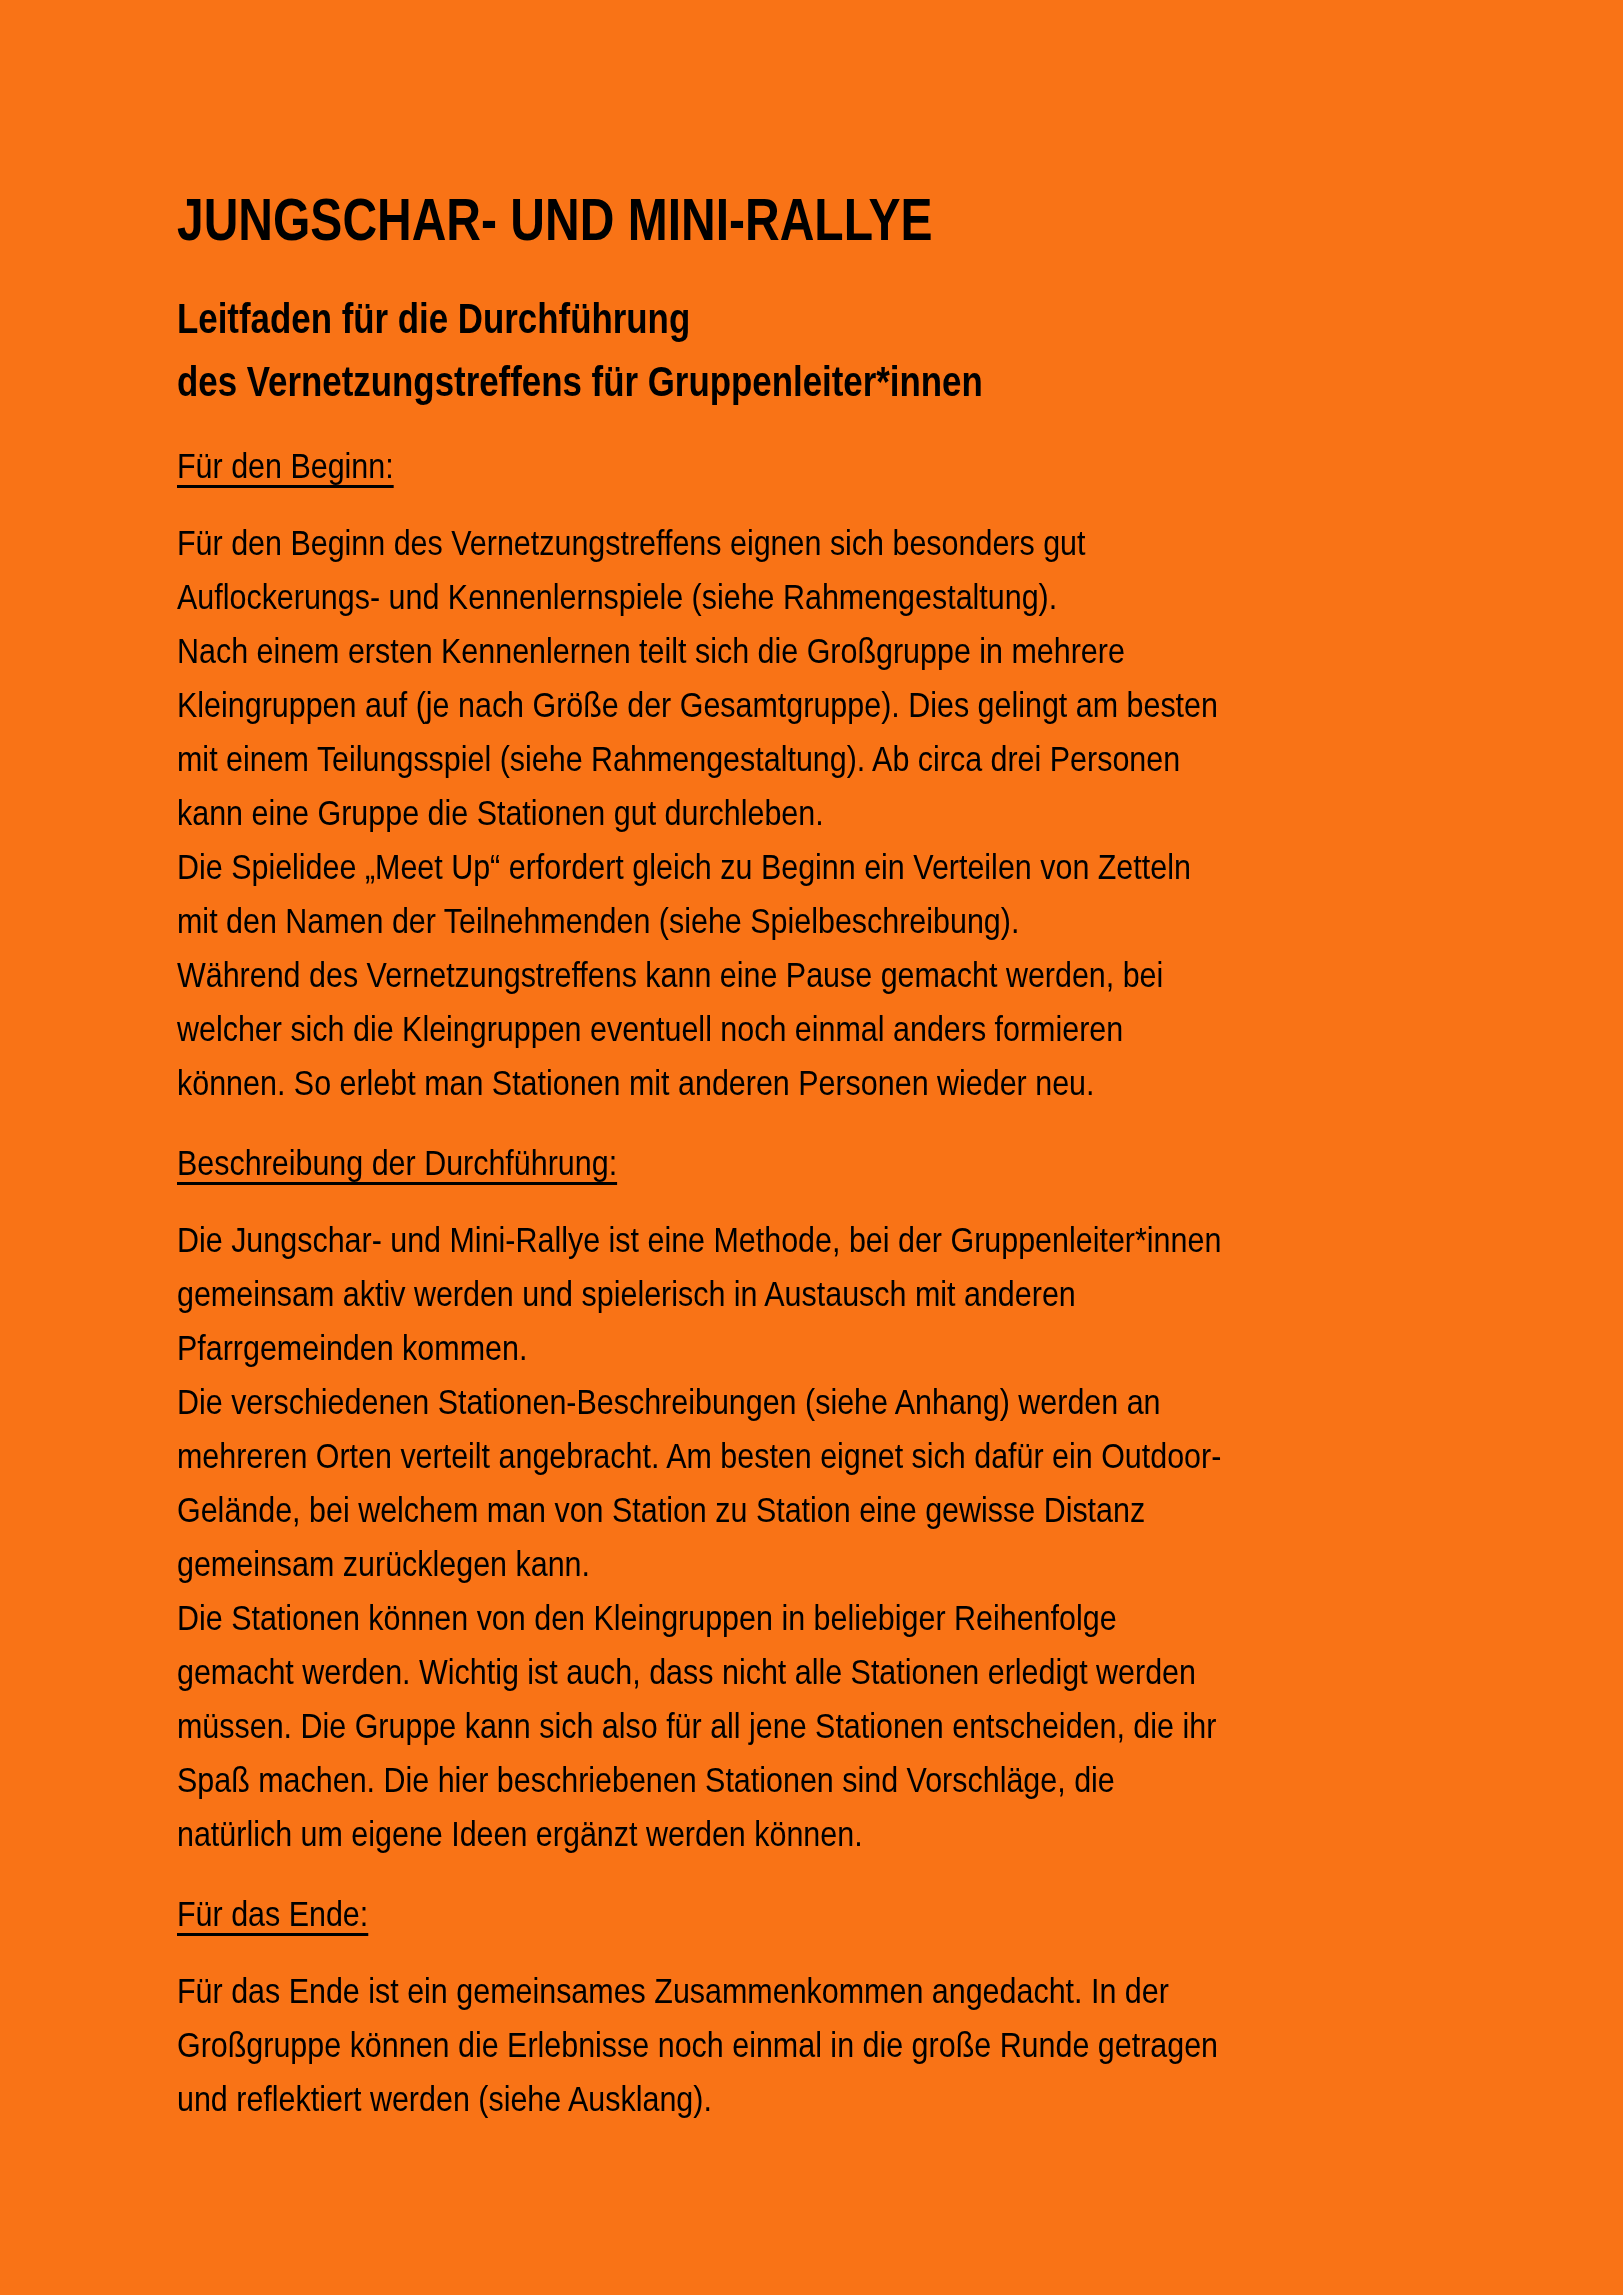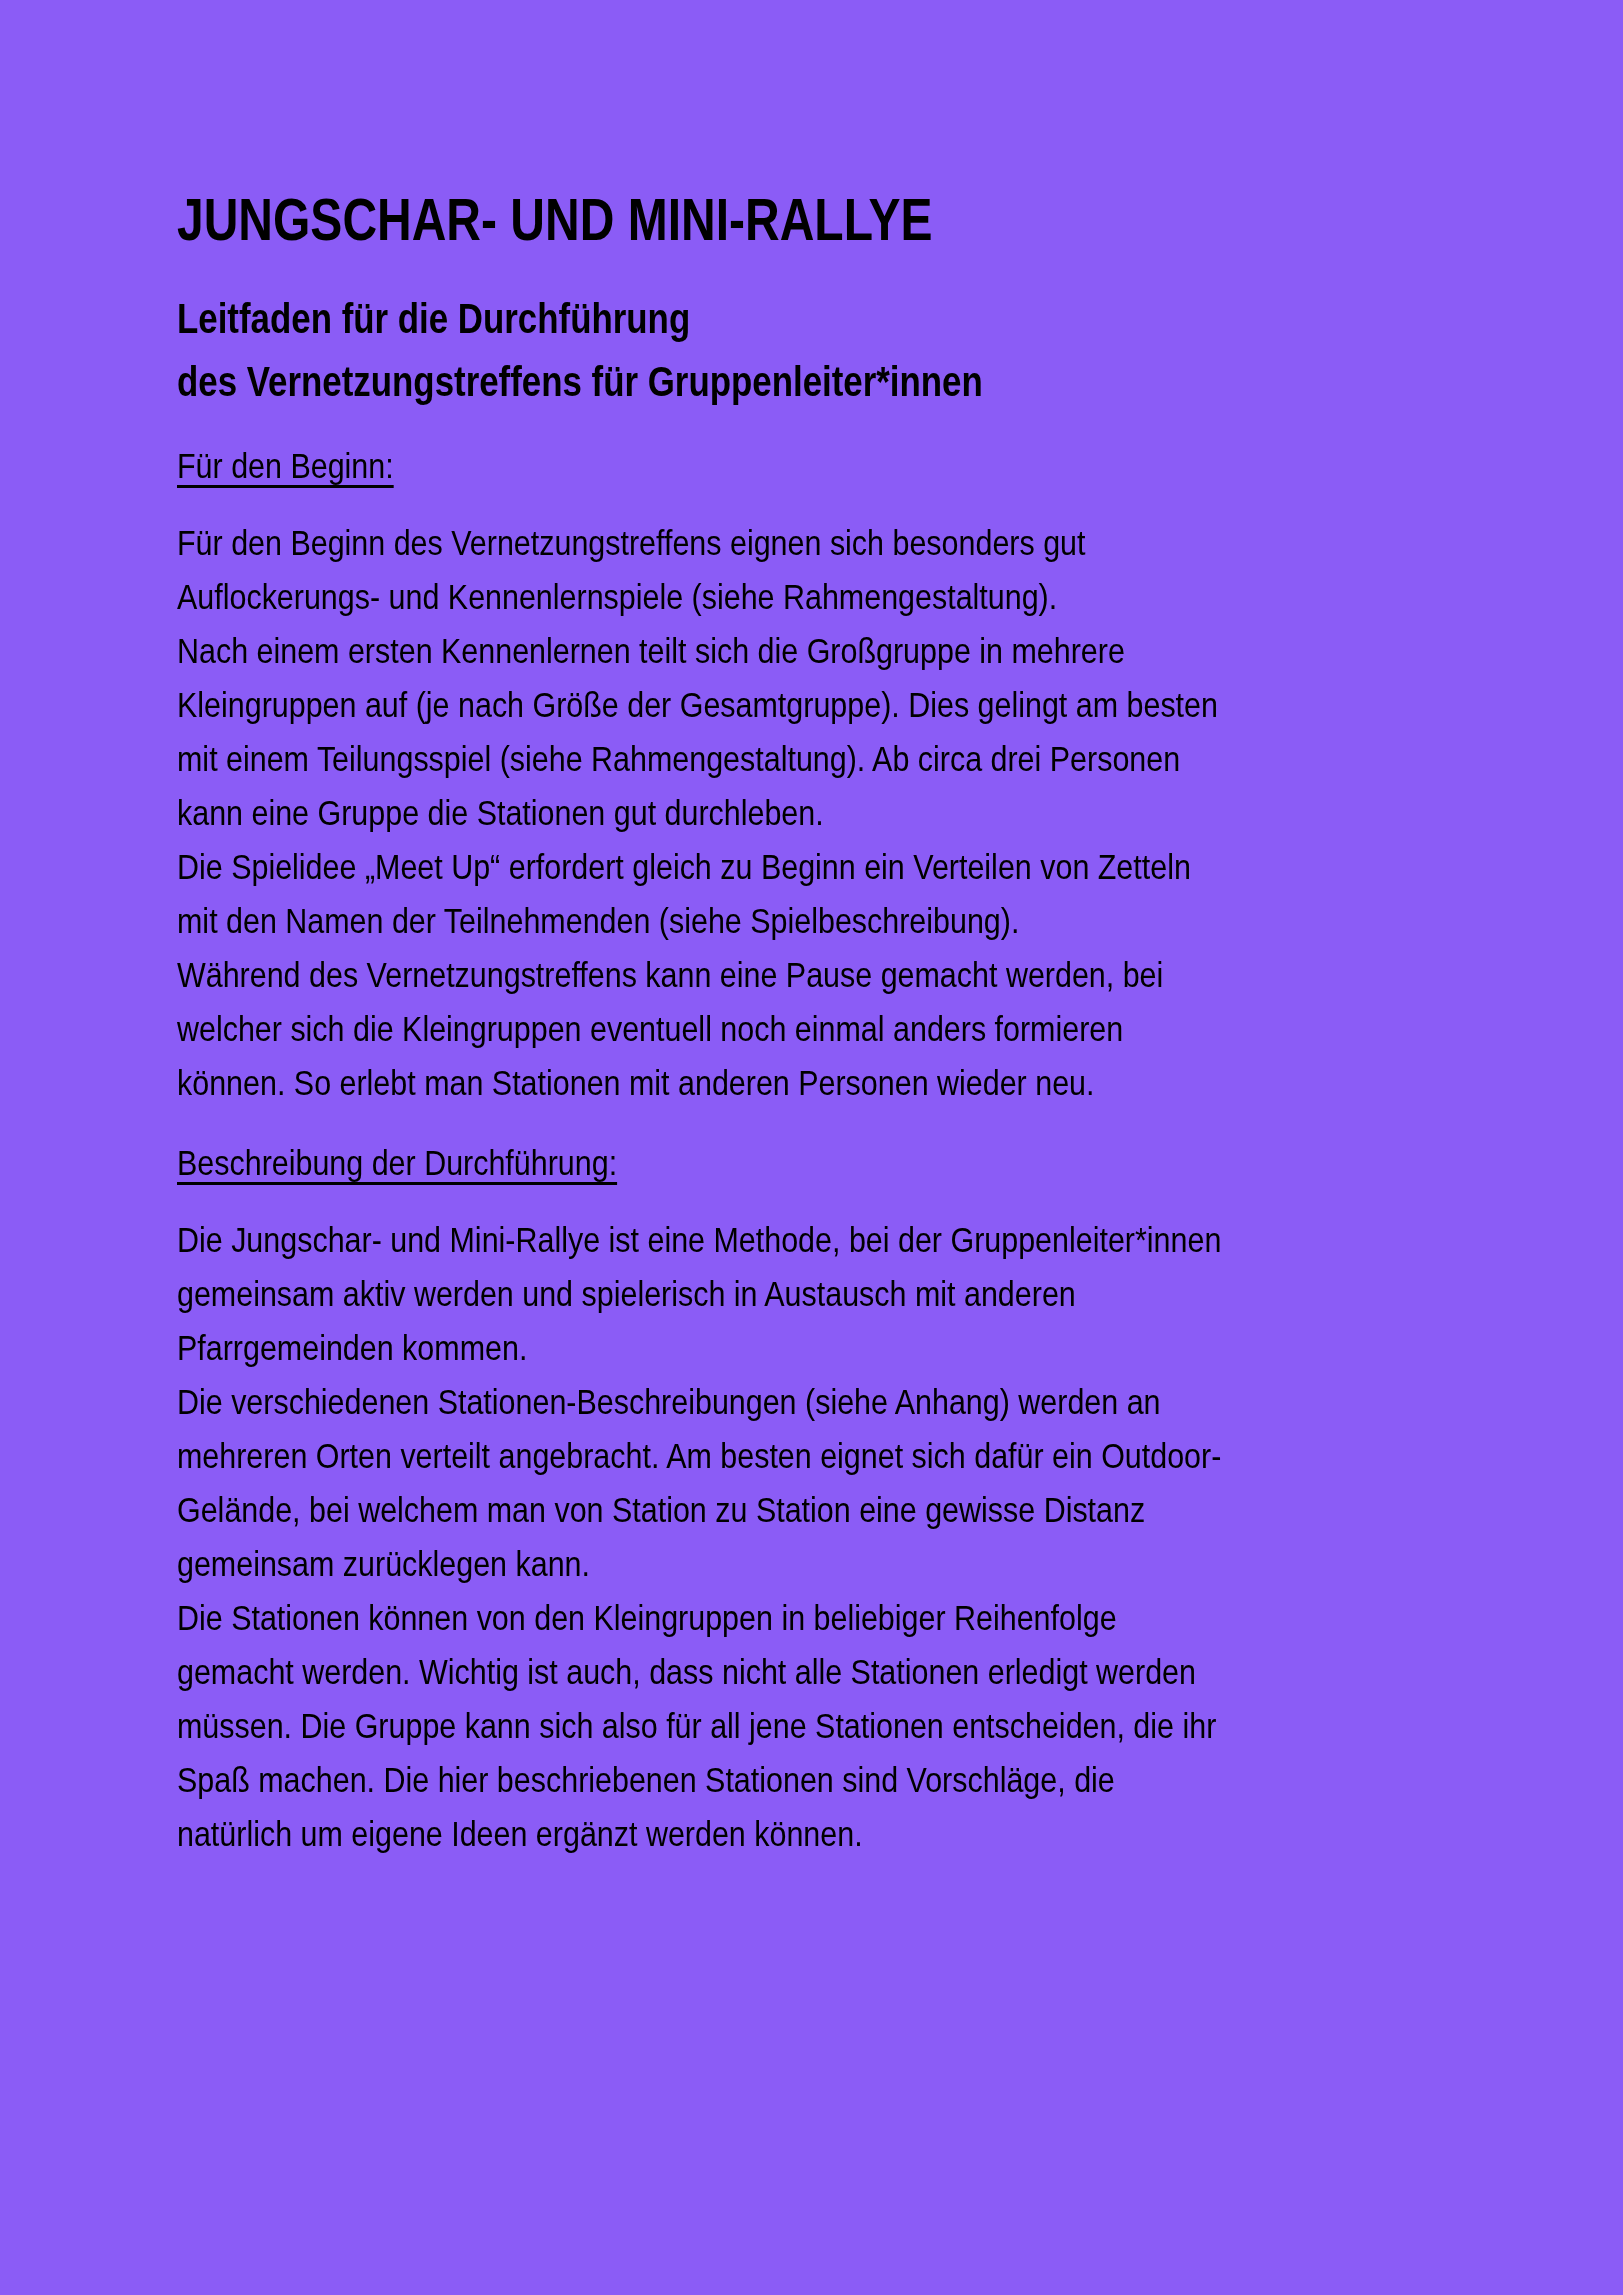--- a/index.html
+++ b/index.html
@@ -2,21 +2,21 @@
 <html style="font-size:10.5px"><head>
 <meta charset="utf-8">
 <style>
   html, body { margin: 0; padding: 0; background: #e8e8e8; }
   .page {
     position: relative;
     box-sizing: border-box;
     width: 1623px;
     height: 2295px;
     margin: 0 auto;
-    background: #8b5cf6;
+    background: #f97316;
     color: #000000;
     padding: 185px 183px 0 177px;
     overflow: hidden;
     font-family: "Liberation Sans", sans-serif;
   }
   .title {
     font-size: 60px;
     font-weight: bold;
     line-height: 69px;
     margin: 0 0 33px 0;
@@ -92,15 +92,21 @@
 mehreren Orten verteilt angebracht. Am besten eignet sich dafür ein Outdoor-
 Gelände, bei welchem man von Station zu Station eine gewisse Distanz
 gemeinsam zurücklegen kann.
 Die Stationen können von den Kleingruppen in beliebiger Reihenfolge
 gemacht werden. Wichtig ist auch, dass nicht alle Stationen erledigt werden
 müssen. Die Gruppe kann sich also für all jene Stationen entscheiden, die ihr
 Spaß machen. Die hier beschriebenen Stationen sind Vorschläge, die
 natürlich um eigene Ideen ergänzt werden können.</p>
   </section>
 
+  <section>
+    <h3 class="section-heading">Für das Ende:</h3>
+    <p class="body-par">Für das Ende ist ein gemeinsames Zusammenkommen angedacht. In der
+Großgruppe können die Erlebnisse noch einmal in die große Runde getragen
+und reflektiert werden (siehe Ausklang).</p>
+  </section>
 
 </div>
 
 
 </body></html>

